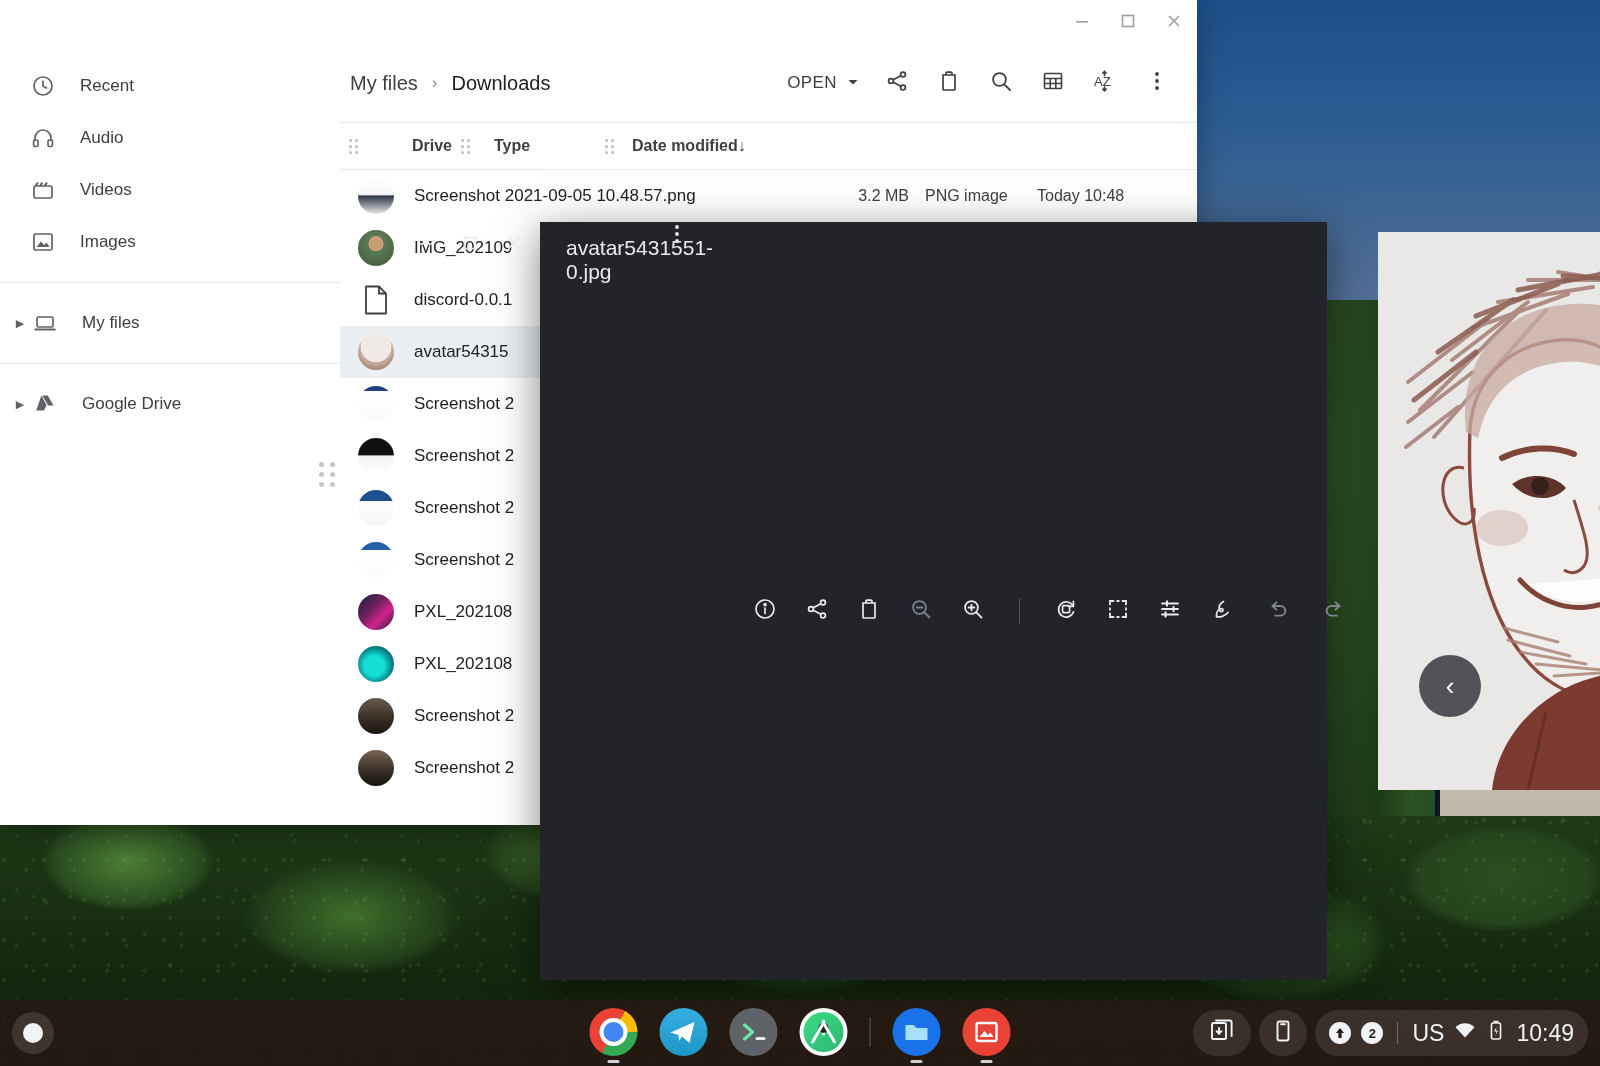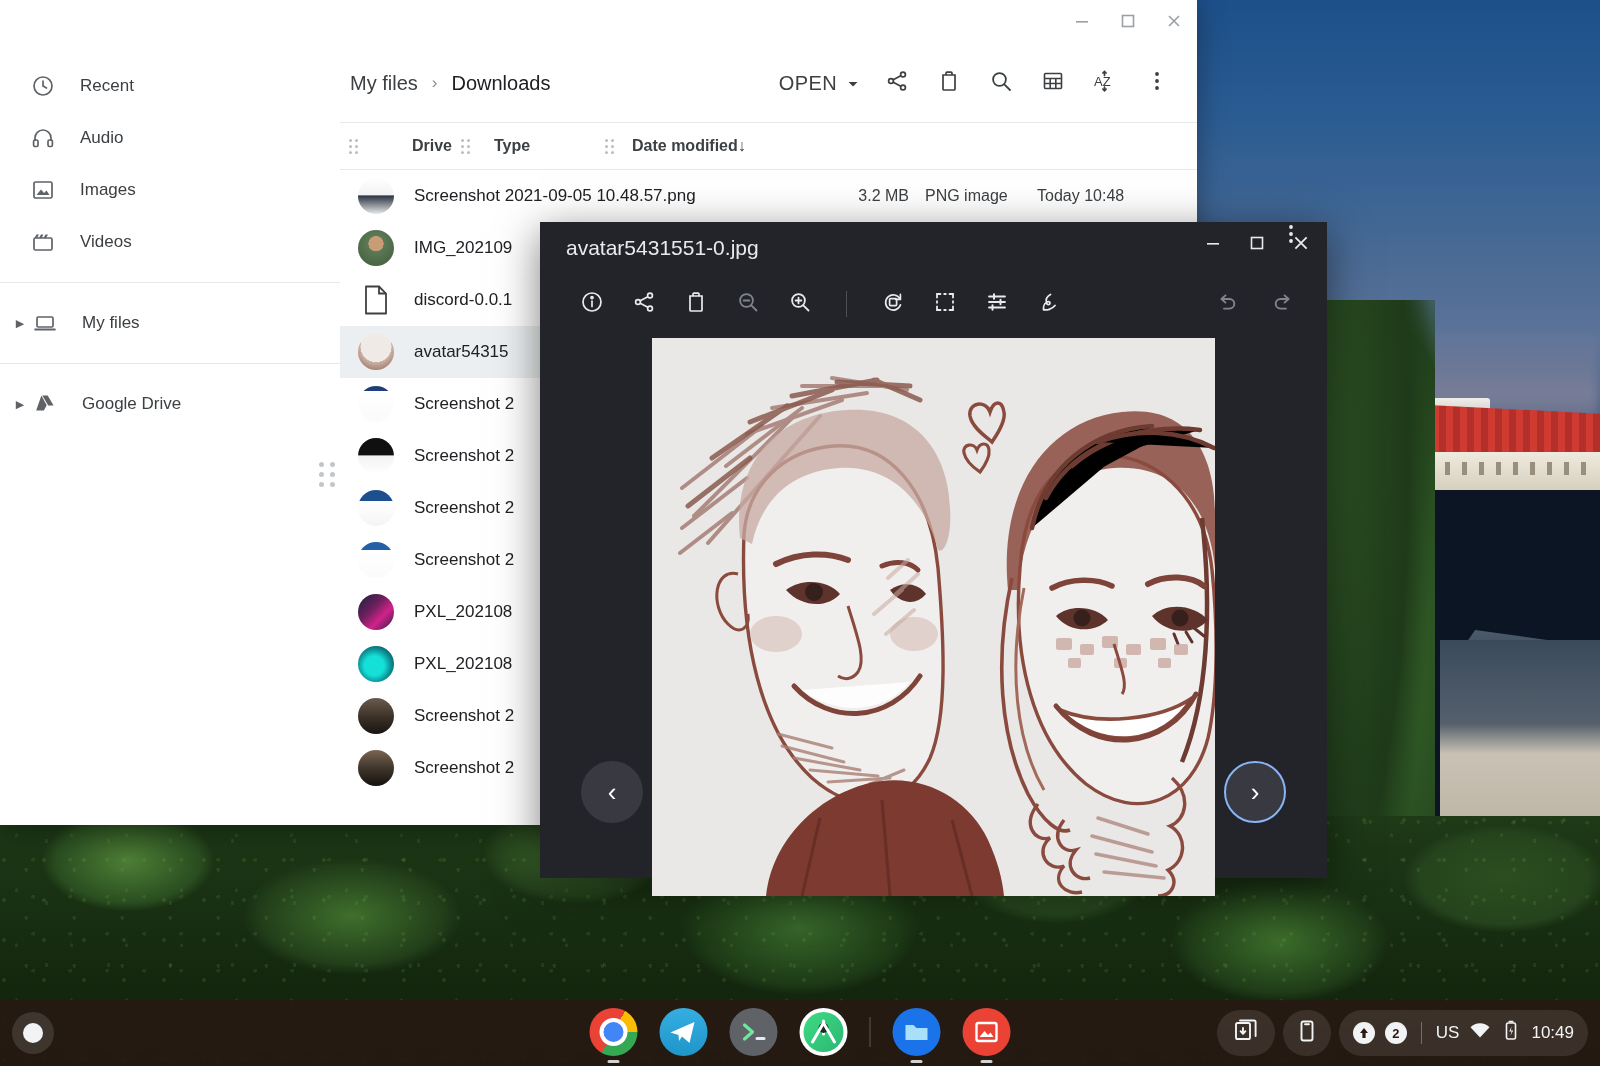--- a/index.html
+++ b/index.html
@@ -134,21 +134,21 @@
 
   
   .fw-main{ flex:1; display:flex; flex-direction:column; min-width:0; }
   .fw-toolbar{ height:78px; display:flex; align-items:center; padding:0 16px 0 10px; }
   .crumb{ display:flex; align-items:center; font-size:20px; color:#3c4043; }
   .crumb .sep{ margin:0 14px; color:#8a8f94; font-size:17px; }
   .crumb .cur{ font-weight:normal; color:#202124; }
   .tb-spacer{ flex:1; }
   .tb-open{
     display:flex; align-items:center; gap:10px; color:#3c4043;
-    font-size:20px; letter-spacing:.4px; padding:8px 10px; border-radius:4px;
+    font-size:17px; letter-spacing:.4px; padding:8px 10px; border-radius:4px;
   }
   .tb-btn{
     width:48px; height:48px; border-radius:50%; display:flex; align-items:center;
     justify-content:center; color:#3c4043; margin-left:4px;
   }
 
   
   .tbl-head{
     height:48px; display:flex; align-items:center;
     border-top:1px solid #e6e8ea; border-bottom:1px solid #e6e8ea;
@@ -171,23 +171,23 @@
     width:36px;height:36px;border-radius:50%; margin-left:18px; margin-right:20px;
     flex:0 0 auto; overflow:hidden; position:relative; background:#dadce0;
   }
   .fname{ flex:1; white-space:nowrap; overflow:hidden; }
   .fsize{ width:86px; text-align:right; color:#3c4043; font-size:16px;}
   .ftype{ width:118px; padding-left:16px; color:#3c4043; font-size:16px;}
   .fdate{ width:170px; padding-left:10px; color:#3c4043; font-size:16px;}
 
   
   #viewer{
-    position:absolute; left:540px; top:222px; width:787px; height:656px;
+    position:absolute; left:540px; top:222px; width:787px; height:758px;
     background:#23242a; box-shadow:0 10px 40px rgba(0,0,0,.5);
-    display:flex; flex-direction:column;
+    display:flex; flex-direction:row;
   }
   .vw-titlebar{ height:42px; position:relative; }
   .vw-winctl{ position:absolute; right:4px; top:0; display:flex; }
   .vw-winbtn{
     width:44px;height:42px;display:flex;align-items:center;justify-content:center;color:#e8eaed;
   }
   .vw-filename{
     padding:14px 0 0 26px; color:#e8eaed; font-size:21px; position:relative;
   }
   .vw-more{
@@ -241,21 +241,21 @@
   }
   .app-sep{ width:1px;height:30px;background:rgba(255,255,255,.28); }
   .tray{
     position:absolute; right:12px; top:10px; display:flex; align-items:center; gap:8px;
   }
   .tray-pill{
     height:46px; border-radius:23px; background:rgba(255,255,255,.10);
     display:flex; align-items:center; padding:0 14px; gap:10px; color:#f1f3f4;
   }
   .tray-sep{ width:1px;height:22px;background:rgba(255,255,255,.3); margin:0 4px;}
-  .tray-txt{ font-size:17px; color:#f1f3f4; }
+  .tray-txt{ font-size:23px; color:#f1f3f4; }
   .badge{
     width:22px;height:22px;border-radius:50%;background:#f1f3f4;color:#2a1812;
     font-size:13px; font-weight:bold; display:flex;align-items:center;justify-content:center;
   }
   .updot{
     width:22px;height:22px;border-radius:50%;background:#f1f3f4;
     display:flex;align-items:center;justify-content:center;
   }
 </style>
 </head>
@@ -322,35 +322,35 @@
             <rect x="2.6" y="14" width="4.4" height="6.5" rx="1.4"></rect>
             <rect x="17" y="14" width="4.4" height="6.5" rx="1.4"></rect>
           </svg>
         </span>
         <span>Audio</span>
       </div>
 
       <div class="nav-item">
         <span class="nav-icon">
           <svg width="24" height="24" viewBox="0 0 24 24" fill="none" stroke="currentColor" stroke-width="1.7">
-            <rect x="3" y="4" width="18" height="16" rx="1.6"></rect>
-            <path d="M5.5 17 L10 11.5 L13 15 L15.5 12.5 L18.5 17 Z" fill="currentColor" stroke="none"></path>
+            <rect x="3" y="8" width="18" height="12" rx="1.4"></rect>
+            <path d="M3.5 8 L5.5 4.4 L8 4.4 L6 8 Z M8 8 L10 4.4 L12.5 4.4 L10.5 8 Z M12.5 8 L14.5 4.4 L17 4.4 L15 8 Z" fill="currentColor" stroke="none"></path>
           </svg>
         </span>
-        <span>Images</span>
+        <span>Videos</span>
       </div>
 
       <div class="nav-item">
         <span class="nav-icon">
           <svg width="24" height="24" viewBox="0 0 24 24" fill="none" stroke="currentColor" stroke-width="1.7">
-            <rect x="3" y="8" width="18" height="12" rx="1.4"></rect>
-            <path d="M3.5 8 L5.5 4.4 L8 4.4 L6 8 Z M8 8 L10 4.4 L12.5 4.4 L10.5 8 Z M12.5 8 L14.5 4.4 L17 4.4 L15 8 Z" fill="currentColor" stroke="none"></path>
+            <rect x="3" y="4" width="18" height="16" rx="1.6"></rect>
+            <path d="M5.5 17 L10 11.5 L13 15 L15.5 12.5 L18.5 17 Z" fill="currentColor" stroke="none"></path>
           </svg>
         </span>
-        <span>Videos</span>
+        <span>Images</span>
       </div>
 
       <div class="nav-sep"></div>
 
       <div class="nav-item">
         <span class="nav-caret">▶</span>
         <span class="nav-icon">
           <svg width="24" height="24" viewBox="0 0 24 24" fill="none" stroke="currentColor" stroke-width="1.7">
             <rect x="4" y="6" width="16" height="10" rx="1.2"></rect>
             <path d="M2.2 18.6 H21.8" stroke-linecap="round" stroke-width="2"></path>

